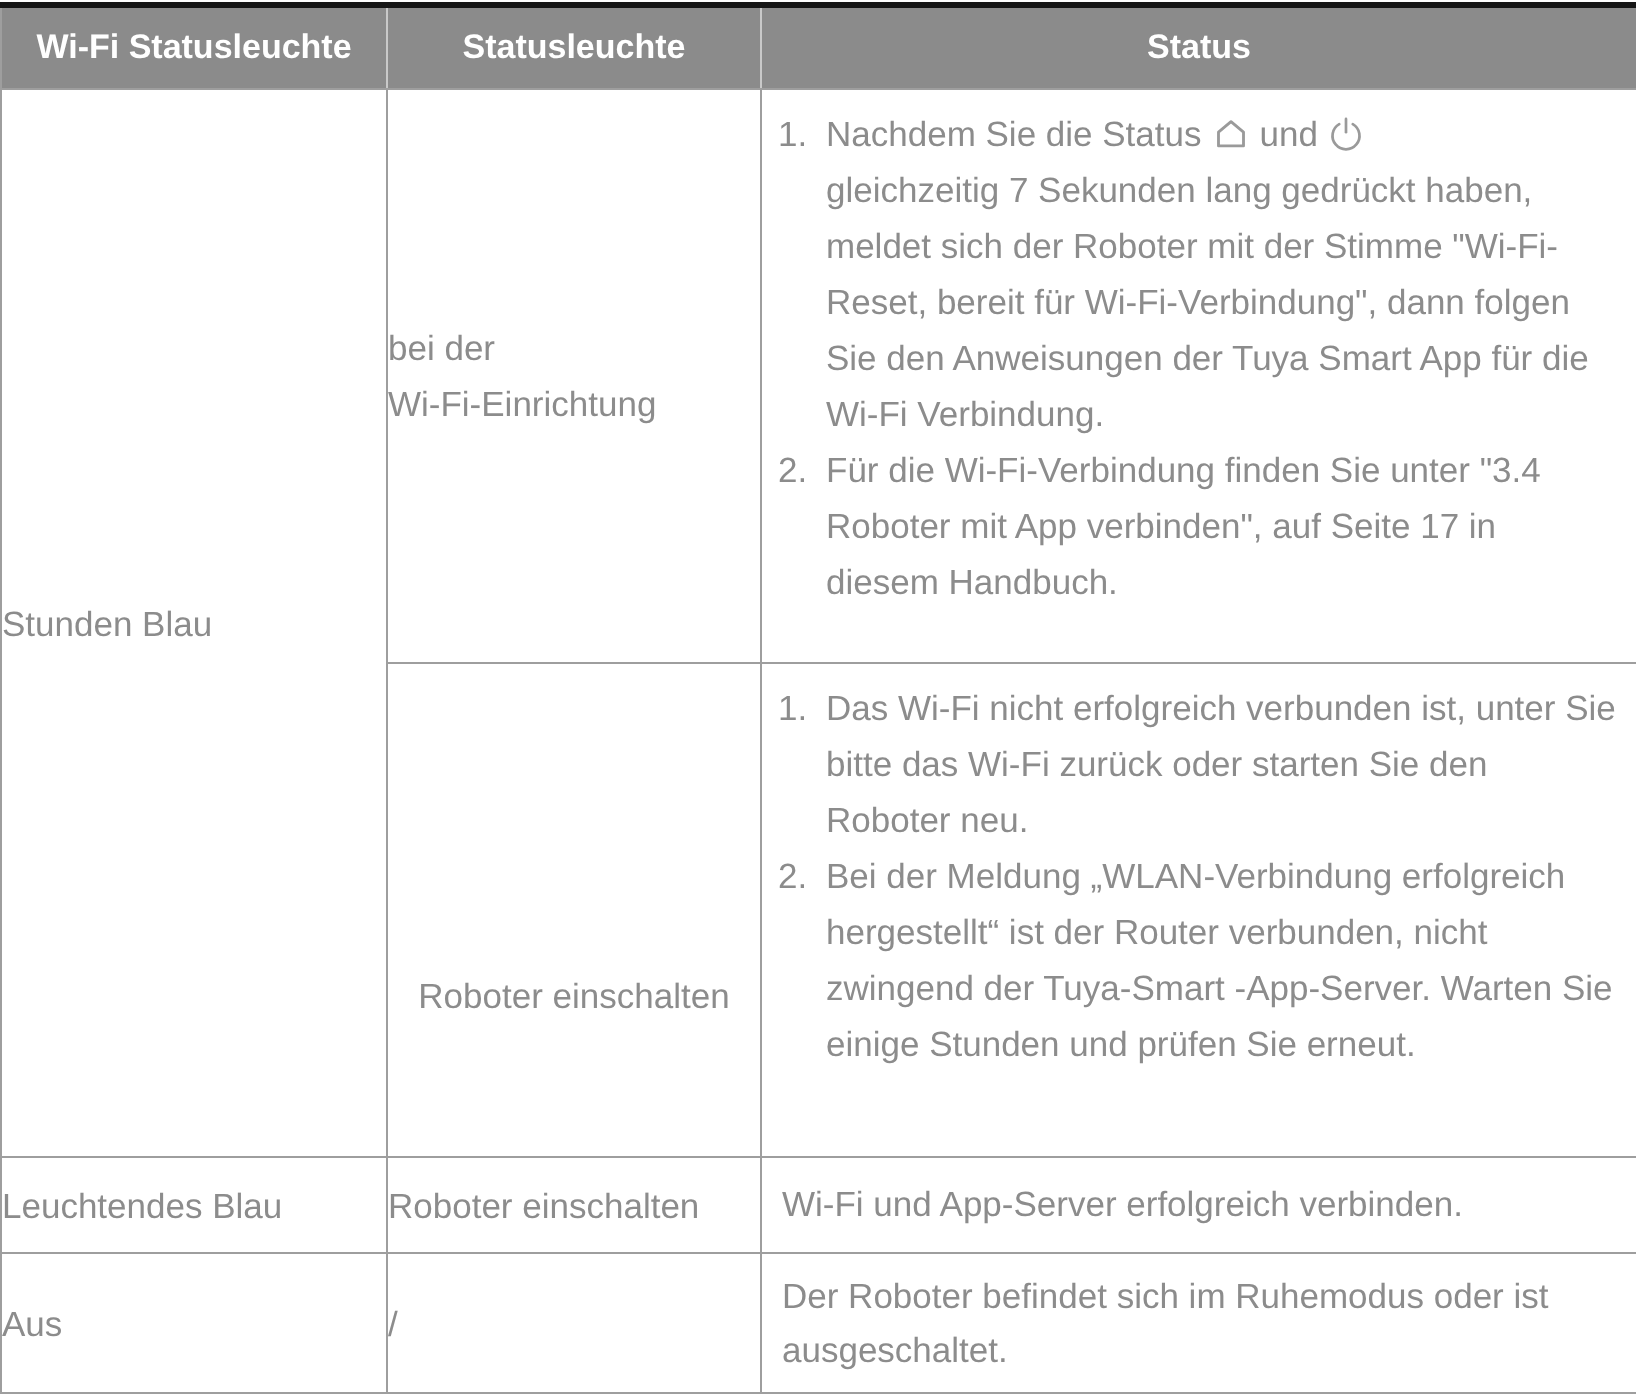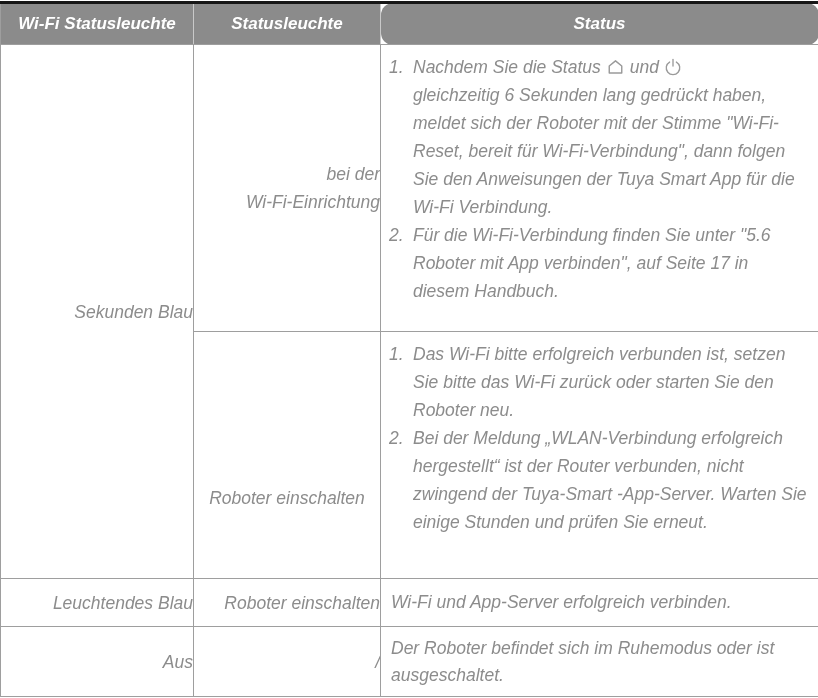--- a/index.html
+++ b/index.html
@@ -9,50 +9,49 @@
     font-family: "Liberation Sans", sans-serif;
     overflow: hidden;
   }
   table.status-table {
     width: 818px;
     table-layout: fixed;
     border-collapse: collapse;
     border: 1px solid #9e9e9e;
     border-top: 3px solid #161616;
     margin-top: 1px;
-    font-style: italic;
   }
   col.c1 { width: 193px; }
   col.c2 { width: 187px; }
   col.c3 { width: 438px; }
   th {
     background: #8b8b8b;
     color: #ffffff;
     font-size: 17px;
     font-weight: bold;
     height: 40px;
     text-align: center;
     vertical-align: middle;
     border: 1px solid #9e9e9e;
     border-left-color: #c9c9c9;
     border-right-color: #c9c9c9;
     padding: 0;
   }
   th:first-child { border-left-color: #9e9e9e; }
-  th:last-child  { border-right-color: #9e9e9e; border-radius: 12px; }
+  th:last-child  { border-right-color: #9e9e9e; }
   td {
     border: 1px solid #9e9e9e;
     color: #8c8c8c;
     font-size: 17.5px;
     line-height: 28px;
     padding: 0;
     overflow: hidden;
   }
   td.center {
-    text-align: right;
+    text-align: left;
     vertical-align: middle;
     margin-top: 20px;
   }
   td.state-bottom {
     text-align: center;
     vertical-align: bottom;
     padding-bottom: 66px;
   }
   td.status-cell {
     vertical-align: top;
@@ -92,54 +91,54 @@
     </colgroup>
   <tbody>
       <tr>
     <th>Wi-Fi Statusleuchte</th>
     <th>Statusleuchte</th>
     <th>Status</th>
   </tr>
 
   <tr class="r1">
     <td class="center" rowspan="2">
-      <span>Sekunden Blau</span>
+      <span>Stunden Blau</span>
     </td>
     <td class="center">
       <div>bei der</div>
       <div>Wi-Fi-Einrichtung</div>
     </td>
     <td class="status-cell">
       <div class="li">
         <span class="num">1.</span>
         <span class="txt">
           <span>Nachdem Sie die Status</span><svg class="icon" width="19" height="18" viewBox="0 0 20 19">
                 <path d="M3.4 8.5 L10 3 L16.6 8.5 V15.8 H3.4 Z"></path>
               </svg><span>und</span><svg class="icon" width="18" height="18" viewBox="0 0 20 20">
                 <path d="M6.25 4.5 A7.5 7.5 0 1 0 13.75 4.5"></path>
                 <path d="M10 1.6 V9"></path>
               </svg>
-          <span class="block">gleichzeitig 6 Sekunden lang gedrückt haben, meldet sich der Roboter mit der Stimme "Wi-Fi-Reset, bereit für Wi-Fi-Verbindung", dann folgen Sie den Anweisungen der Tuya Smart App für die Wi-Fi Verbindung.</span>
+          <span class="block">gleichzeitig 7 Sekunden lang gedrückt haben, meldet sich der Roboter mit der Stimme "Wi-Fi-Reset, bereit für Wi-Fi-Verbindung", dann folgen Sie den Anweisungen der Tuya Smart App für die Wi-Fi Verbindung.</span>
         </span>
       </div>
       <div class="li">
         <span class="num">2.</span>
-        <span class="txt">Für die Wi-Fi-Verbindung finden Sie unter "5.6 Roboter mit App verbinden", auf Seite 17 in diesem Handbuch.</span>
+        <span class="txt">Für die Wi-Fi-Verbindung finden Sie unter "3.4 Roboter mit App verbinden", auf Seite 17 in diesem Handbuch.</span>
       </div>
     </td>
   </tr>
 
   <tr class="r2">
     <td class="state-bottom">
       <span>Roboter einschalten</span>
     </td>
     <td class="status-cell">
       <div class="li">
         <span class="num">1.</span>
-        <span class="txt">Das Wi-Fi bitte erfolgreich verbunden ist, setzen Sie bitte das Wi-Fi zurück oder starten Sie den Roboter neu.</span>
+        <span class="txt">Das Wi-Fi nicht erfolgreich verbunden ist, unter Sie bitte das Wi-Fi zurück oder starten Sie den Roboter neu.</span>
       </div>
       <div class="li">
         <span class="num">2.</span>
         <span class="txt">Bei der Meldung „WLAN-Verbindung erfolgreich hergestellt“ ist der Router verbunden, nicht zwingend der Tuya-Smart -App-Server. Warten Sie einige Stunden und prüfen Sie erneut.</span>
       </div>
     </td>
   </tr>
 
   <tr class="r3">
     <td class="center">

